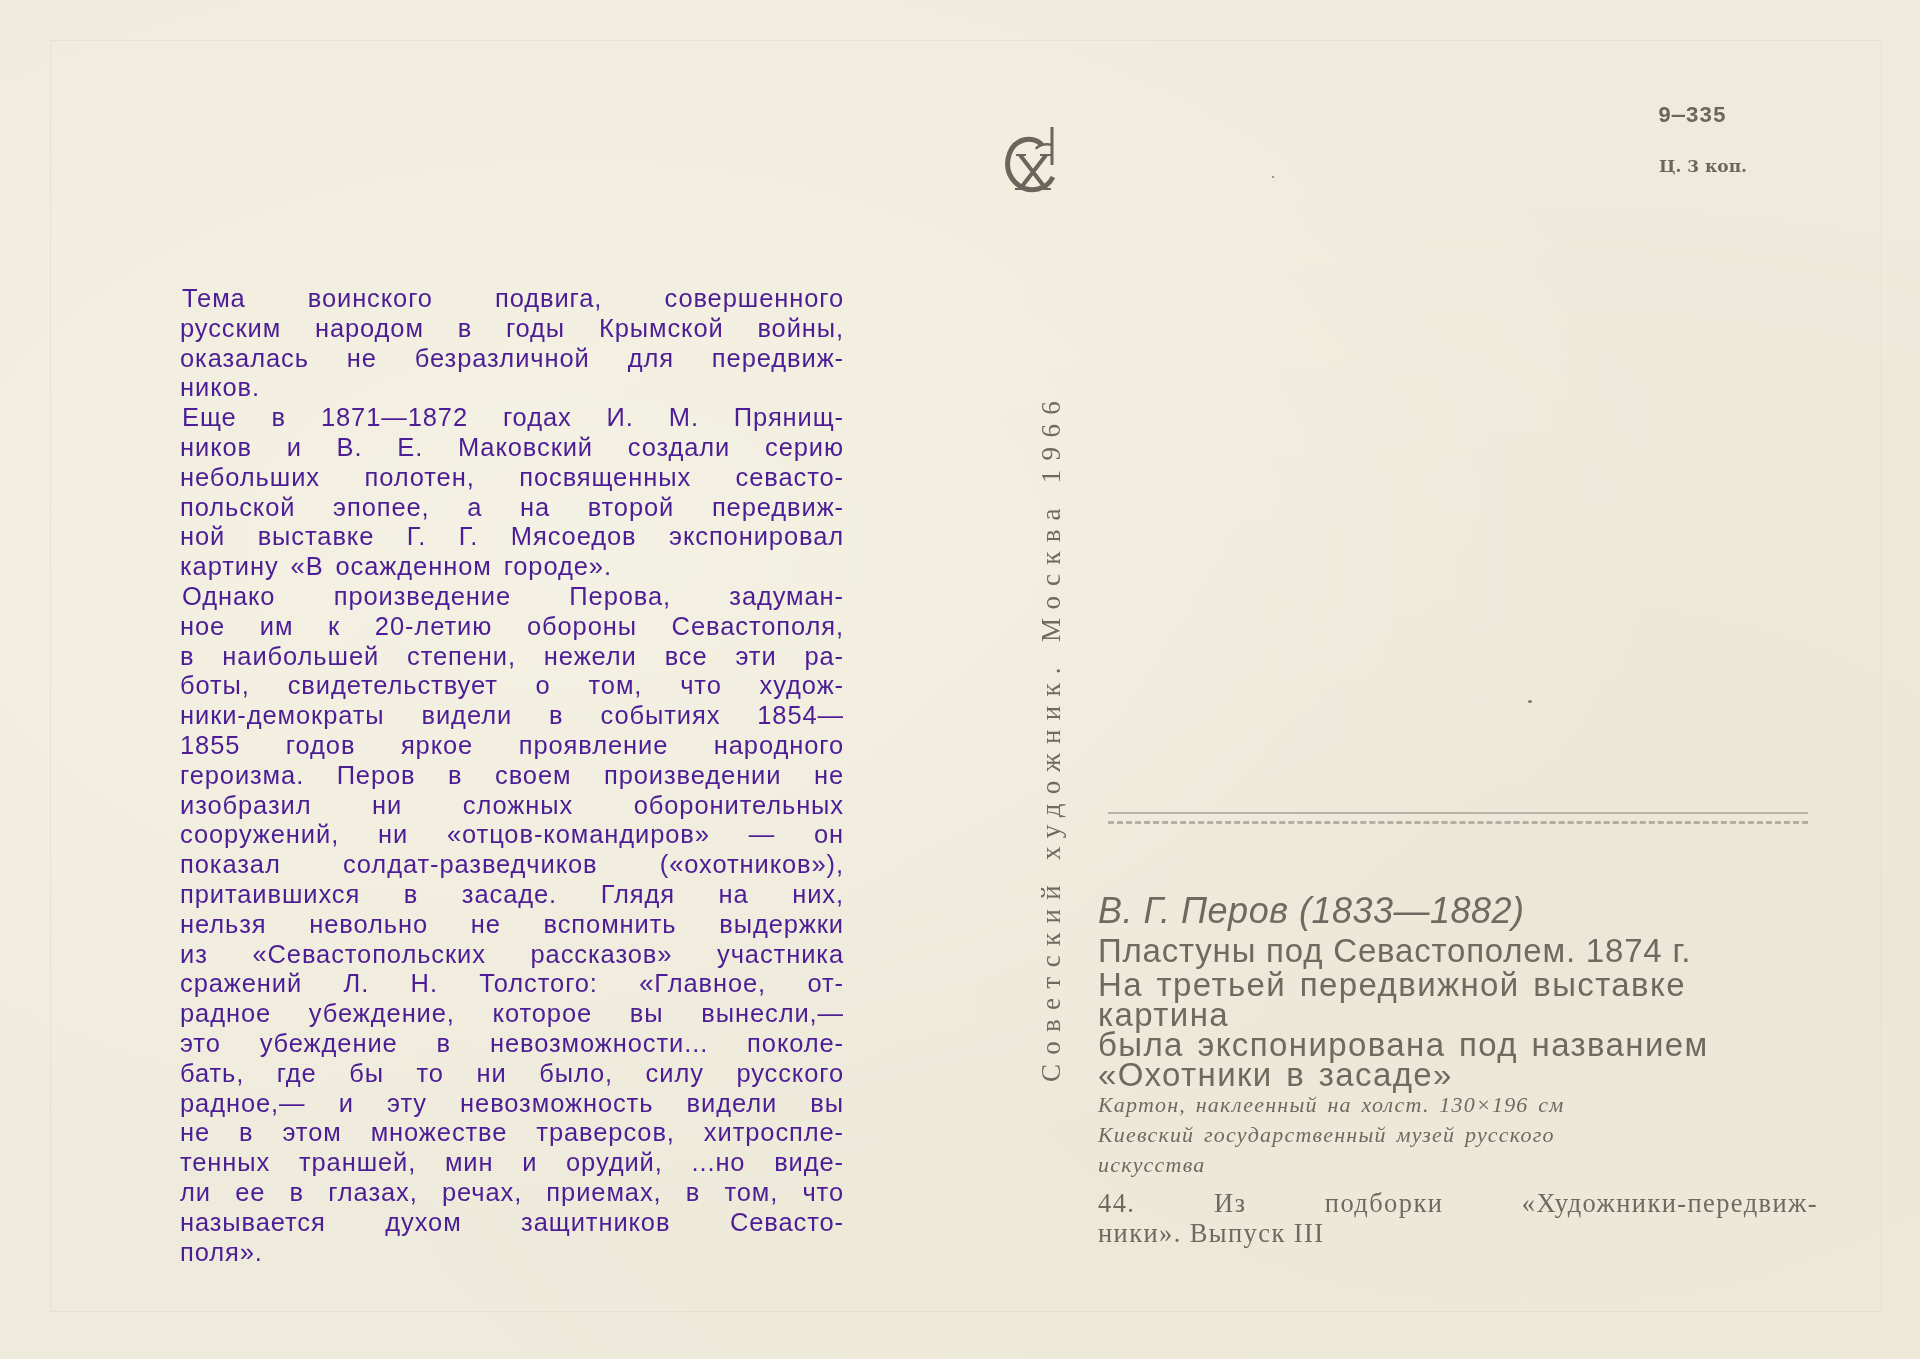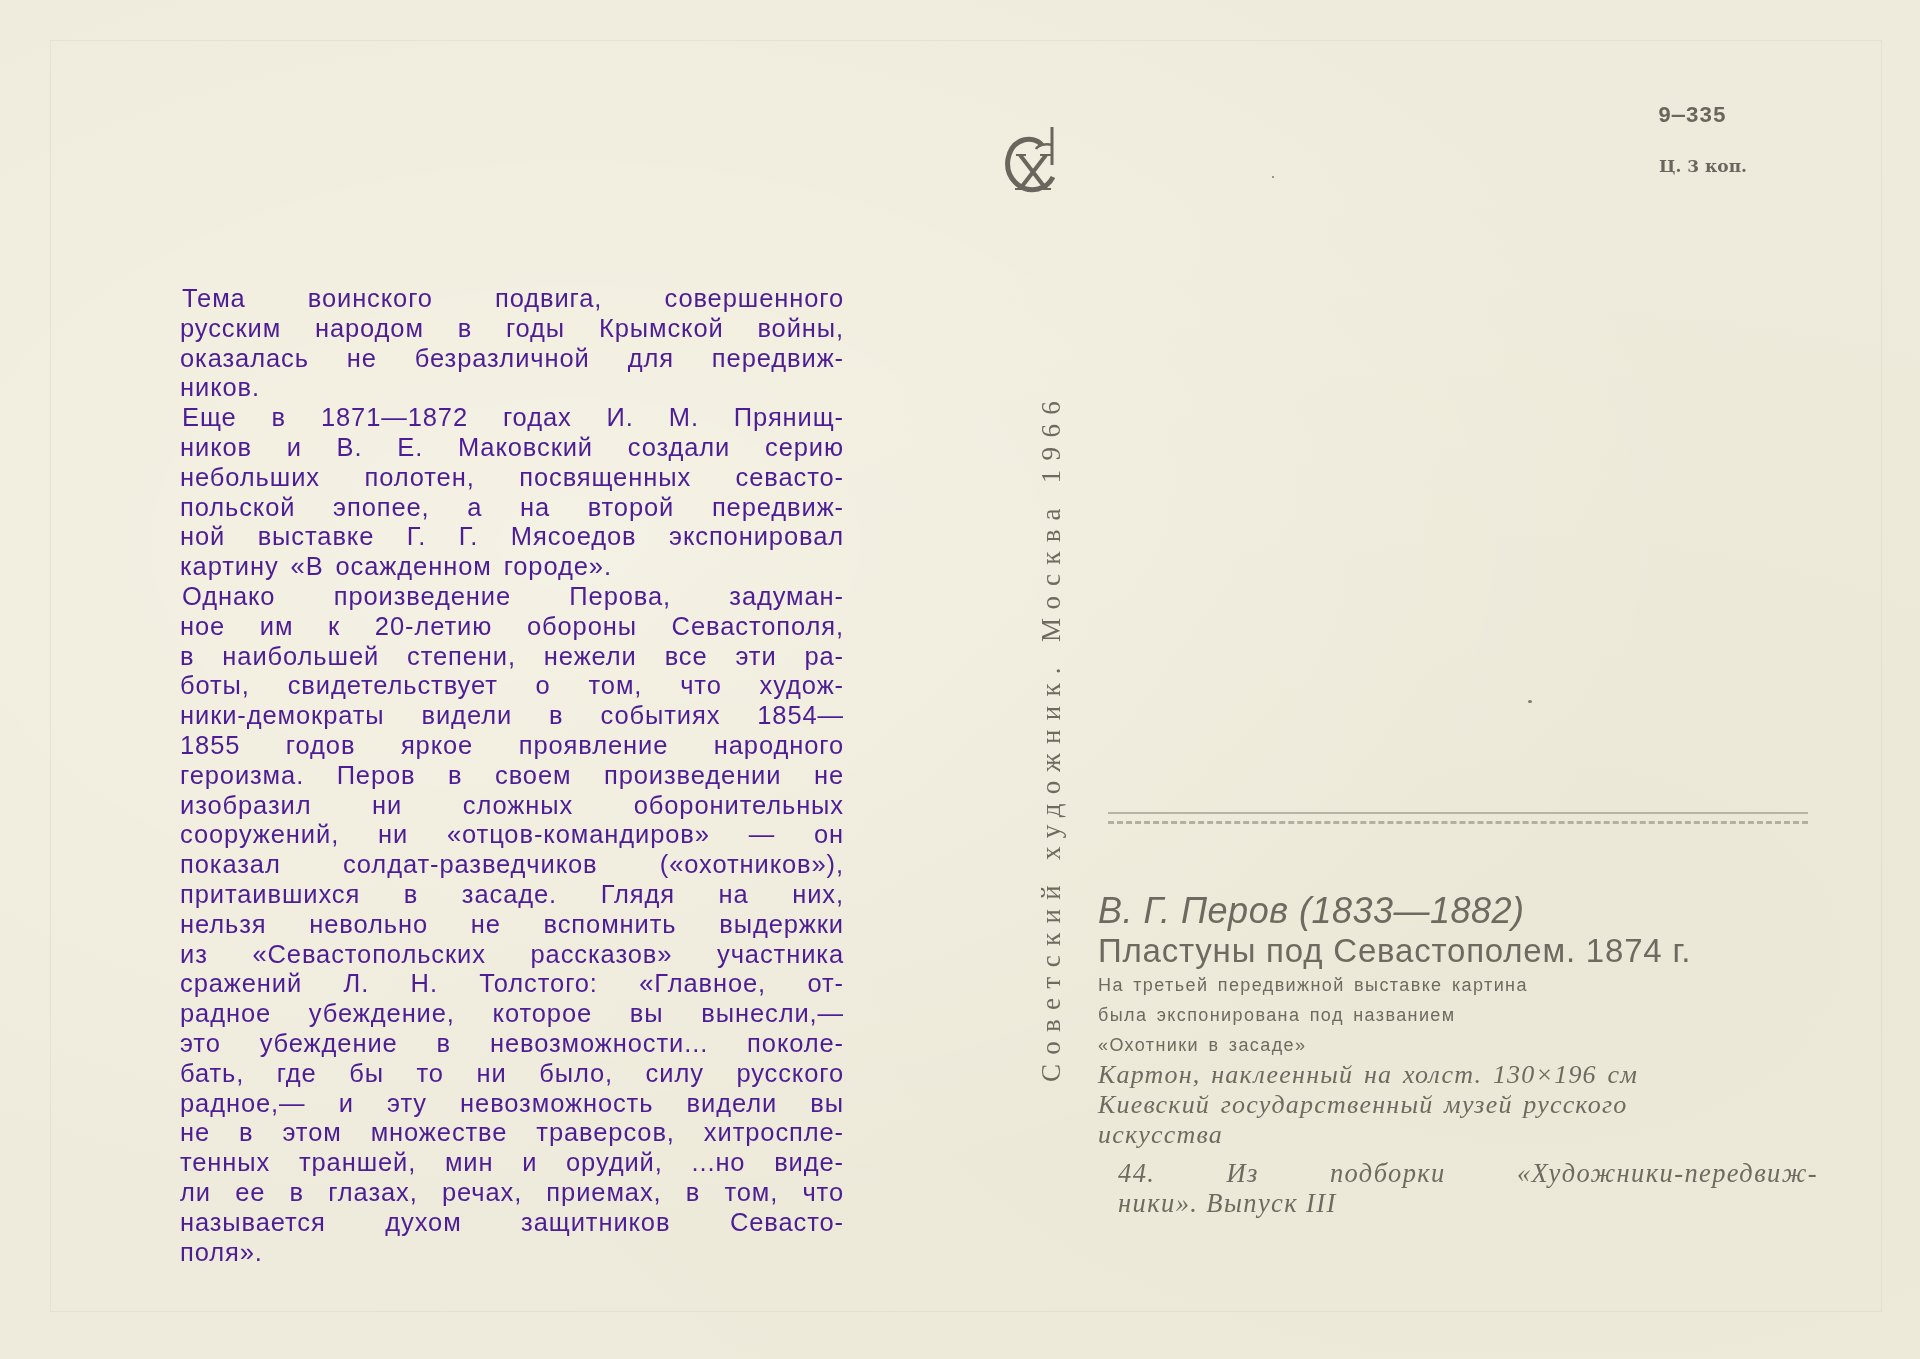--- a/index.html
+++ b/index.html
@@ -125,41 +125,39 @@
     }
     .cap-title {
       font-family: "Liberation Sans Narrow", "Liberation Sans", sans-serif;
       font-size: 33px;
       line-height: 38px;
       letter-spacing: 0.8px;
       margin-top: 0;
     }
     .cap-note {
       font-family: "Liberation Sans Narrow", "Liberation Sans", sans-serif;
-      font-size: 18px;
+      font-size: 33px;
       line-height: 30px;
       letter-spacing: 1.4px;
       word-spacing: 3px;
     }
     .cap-italic {
       font-family: "Liberation Serif", serif;
       font-style: italic;
-      font-size: 26px;
+      font-size: 22px;
       line-height: 30px;
       letter-spacing: 1.2px;
       word-spacing: 3px;
     }
     .cap-series {
       font-family: "Liberation Serif", serif;
-      font-style: italic;
       font-size: 26.5px;
       line-height: 30px;
       letter-spacing: 1.4px;
       margin-top: 8px;
-      margin-left: 20px;
     }
     .cap-series .line {
       white-space: nowrap;
     }
     .speck {
       position: absolute;
       width: 4px;
       height: 3px;
       border-radius: 50%;
       background: #7c786d;

